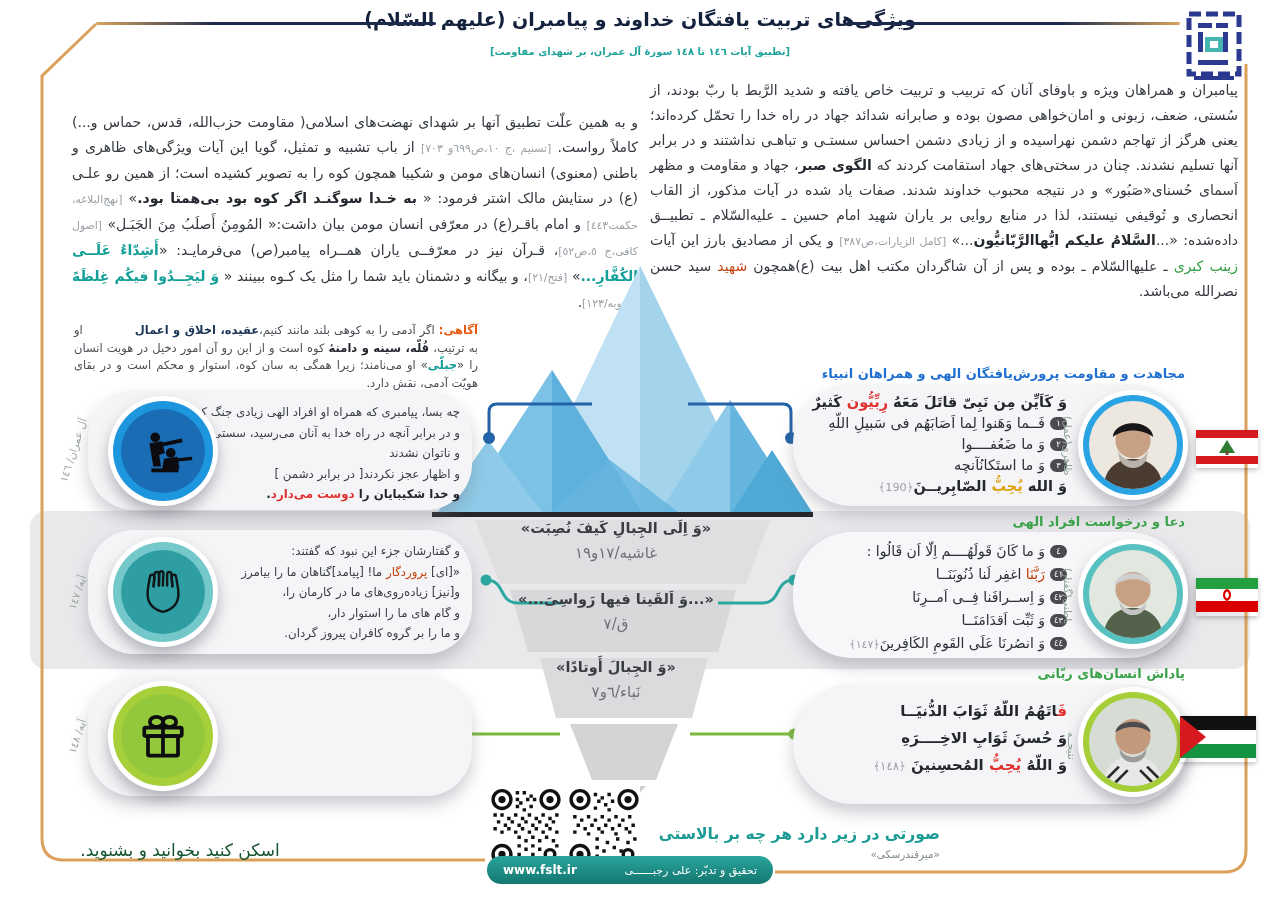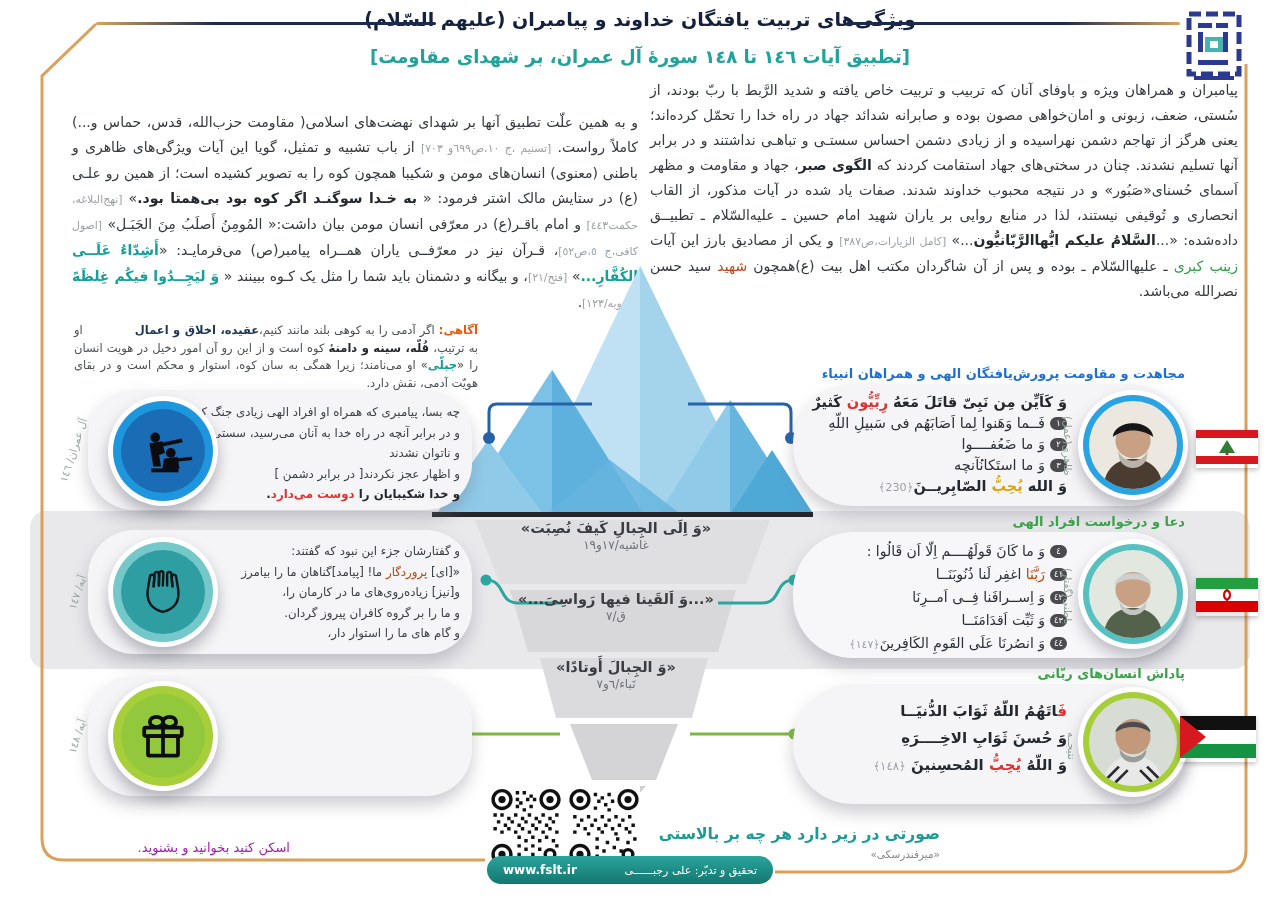--- a/index.html
+++ b/index.html
@@ -1,21 +1,21 @@
 <!DOCTYPE html>
 <html lang="fa" dir="rtl"><head>
 <meta charset="utf-8">
 <style>
   html,body{margin:0;padding:0;background:#fff;}
   #canvas{position:relative;width:1280px;height:899px;background:#fff;overflow:hidden;
           font-family:"DejaVu Sans",sans-serif;direction:rtl;}
   .abs{position:absolute;}
   
   .title{left:340px;top:8px;width:600px;text-align:center;font-size:19px;font-weight:bold;color:#14213d;}
-  .subtitle{left:340px;top:46px;width:600px;text-align:center;font-size:18px;color:#1fa39b;font-weight:bold;}
+  .subtitle{left:340px;top:46px;width:600px;text-align:center;font-size:10px;color:#1fa39b;font-weight:bold;}
   .logo{left:1186px;top:6px;width:56px;height:76px;}
   
   .para{font-size:14px;line-height:25px;color:#33383f;text-align:justify;direction:rtl;}
   .para-right{right:42px;top:78px;width:588px;}
   .para-left{right:642px;top:80px;width:566px;margin-top:30px;}
   .note{right:802px;top:322px;width:404px;font-size:11.5px;line-height:17.5px;color:#4a4f55;text-align:justify;}
   .seg-bold{font-weight:bold;color:#23272e;}
   .seg-red{color:#c2410c;}
   .seg-redbold{color:#e03131;font-weight:bold;}
   .seg-green{color:#2f9e44;}
@@ -25,21 +25,21 @@
   .seg-navy{color:#1d3557;font-weight:bold;margin-left:48px;}
   .seg-amberbold{color:#e0a10f;font-weight:bold;}
   .seg-num{display:inline-block;background:#4a4a4f;color:#fff;border-radius:9px;min-width:13px;height:13px;
            line-height:13.5px;font-size:8.5px;text-align:center;margin-left:5px;vertical-align:2px;padding:0 2px;font-weight:normal;}
   
   .band{left:30px;top:511px;width:1220px;height:158px;background:#e9e9ec;border-radius:16px;z-index:1;}
   
   .iceberg{left:430px;top:250px;width:385px;height:560px;z-index:2;}
   .quote{left:470px;width:292px;text-align:center;z-index:4;color:#3a3d42;}
   .quote .qt{font-size:14.5px;font-weight:bold;}
-  .quote .qr-ref{font-size:12px;color:#6d7278;margin-top:2px;}
+  .quote .qr-ref{font-size:15px;color:#6d7278;margin-top:8px;}
   .q1{top:520px;} .q2{top:591px;} .q3{top:659px;}
   
   .overlay{left:0;top:0;width:1280px;height:899px;z-index:3;pointer-events:none;}
   
   .pillbox{background:#f5f5f7;border-radius:46px;box-shadow:0 9px 16px rgba(110,110,125,.33);z-index:4;}
   
   .lbox1{left:88px;top:390px;width:384px;height:120px;}
   .lbox2{left:88px;top:530px;width:384px;height:124px;}
   .lbox3{left:88px;top:676px;width:384px;height:120px;}
   .ltext{z-index:5;direction:rtl;text-align:right;color:#3b4046;font-size:11.8px;}
@@ -80,21 +80,21 @@
   .photo-ring{position:absolute;inset:5px;border-radius:50%;}
   .photo-inner{position:absolute;inset:11px;border-radius:50%;overflow:hidden;}
   .ph1{left:1078px;top:390px;} .phr1{background:#29a3e3;}
   .ph2{left:1078px;top:539px;} .phr2{background:#57c1c1;}
   .ph3{left:1078px;top:687px;} .phr3{background:#a5ce39;}
   .flag{z-index:6;box-shadow:0 2px 5px rgba(0,0,0,.25);}
   .fl1{left:1196px;top:430px;} .fl2{left:1196px;top:578px;} .fl3{left:1180px;top:716px;}
   
   .qrbox{top:786px;width:72px;height:82px;background:#fff;z-index:5;}
   .qr1{left:490px;} .qr2{left:568px;}
-  .scan-hint{right:990px;top:840px;width:220px;font-size:13px;color:#a21caf;text-align:right;z-index:5;}
+  .scan-hint{right:990px;top:840px;width:220px;font-size:17px;color:#14532d;text-align:center;z-index:5;}
   .poem{left:628px;top:824px;width:312px;direction:rtl;text-align:right;z-index:5;}
   .poem .p-main{font-size:15.5px;font-weight:bold;color:#1b9b94;}
   .poem .p-src{font-size:10.5px;color:#7d8a88;}
   .credit{left:487px;top:856px;width:286px;height:28px;border-radius:14px;z-index:5;
           background:linear-gradient(180deg,#2aa49c,#13776f);display:flex;align-items:center;
           justify-content:space-between;padding:0 16px;box-sizing:border-box;color:#fff;}
   .credit .c-name{font-size:11px;} .credit .c-site{font-size:12px;font-weight:bold;direction:ltr;}
 </style>
 </head>
 <body>
@@ -199,22 +199,22 @@
     <div class="vl"><span>چه بسا، پیامبری که همراه او افراد الهی زیادی جنگ کردند</span></div>
     <div class="vl"><span>و در برابر آنچه در راه خدا به آنان می‌رسید، سستی نکردند</span></div>
     <div class="vl"><span>و ناتوان نشدند</span></div>
     <div class="vl"><span>و اظهار عجز نکردند[ در برابر دشمن ]</span></div>
     <div class="vl"><span class="seg-bold">و خدا شکیبایان را </span><span class="seg-redbold">دوست می‌دارد</span><span class="seg-bold">.</span></div>
   </div>
   <div class="abs ltext lt2">
     <div class="vl"><span>و گفتارشان جزء این نبود که گفتند:</span></div>
     <div class="vl"><span>«[ای] </span><span class="seg-red">پروردگار</span><span> ما! [پیامد]گناهان ما را بیامرز</span></div>
     <div class="vl"><span>و[نیز] زیاده‌روی‌های ما در کارمان را،</span></div>
+    <div class="vl"><span>و گام های ما را استوار دار،</span></div>
     <div class="vl"><span>و ما را بر گروه کافران پیروز گردان.</span></div>
-    <div class="vl"><span>و گام های ما را استوار دار،</span></div>
   </div>
 
   <div class="abs circle-outer ic1">
     <div class="circle-ring ring1"></div>
     <div class="circle-inner inner1">
       <svg viewBox="0 0 64 64" width="62" height="62">
         <g fill="#0c0c10">
           <circle cx="24" cy="18" r="5"></circle>
           <path d="M18 24 L31 22 L34 34 L28 36 L30 48 L22 48 L20 36 Z"></path>
           <rect x="28" y="24" width="24" height="4" transform="rotate(-12 28 24)"></rect>
@@ -262,21 +262,21 @@
 
   <div class="abs pillbox rbox1"></div>
   <div class="abs pillbox rbox2"></div>
   <div class="abs pillbox rbox3"></div>
 
   <div class="abs rtext rt1">
     <div class="vl"><span class="seg-bold">وَ کَاَیِّن مِن نَبِیّ قاتَلَ مَعَهُ </span><span class="seg-redbold">رِبِّیُّون</span><span class="seg-bold"> کَثیرٌ</span></div>
     <div class="vl"><span class="seg-num">١</span><span>فَــما وَهَنوا لِما اَصَابَهُم فی سَبیلِ اللّهِ</span></div>
     <div class="vl"><span class="seg-num">٢</span><span>وَ ما ضَعُفــــوا</span></div>
     <div class="vl"><span class="seg-num">٣</span><span>وَ ما استَکانُآنچه</span></div>
-    <div class="vl"><span class="seg-bold">وَ الله </span><span class="seg-amberbold">یُحِبُّ</span><span class="seg-bold"> الصّابِریــنَ</span><span class="seg-ref">﴿230﴾</span></div>
+    <div class="vl"><span class="seg-bold">وَ الله </span><span class="seg-amberbold">یُحِبُّ</span><span class="seg-bold"> الصّابِریــنَ</span><span class="seg-ref">﴿190﴾</span></div>
   </div>
   <div class="abs rtext rt2">
     <div class="vl"><span class="seg-num">٤</span><span>وَ ما کَانَ قَولَهُــــم اِلّا اَن قَالُوا :</span></div>
     <div class="vl"><span class="seg-num">٤١</span><span class="seg-red">رَبَّنَا</span><span> اغفِر لَنا ذُنُوبَنَــا</span></div>
     <div class="vl"><span class="seg-num">٤٢</span><span>وَ اِســرافَنا فِــی اَمــرِنَا</span></div>
     <div class="vl"><span class="seg-num">٤٣</span><span>وَ ثَبِّت اَقدَامَنَــا</span></div>
     <div class="vl"><span class="seg-num">٤٤</span><span>وَ انصُرنَا عَلَی القَومِ الکَافِرینَ</span><span class="seg-ref">﴿١٤٧﴾</span></div>
   </div>
   <div class="abs rtext rt3">
     <div class="vl"><span class="seg-redbold">فَ</span><span class="seg-bold">اتَهُمُ اللّهُ ثَوَابَ الدُّنیَــا</span></div>

